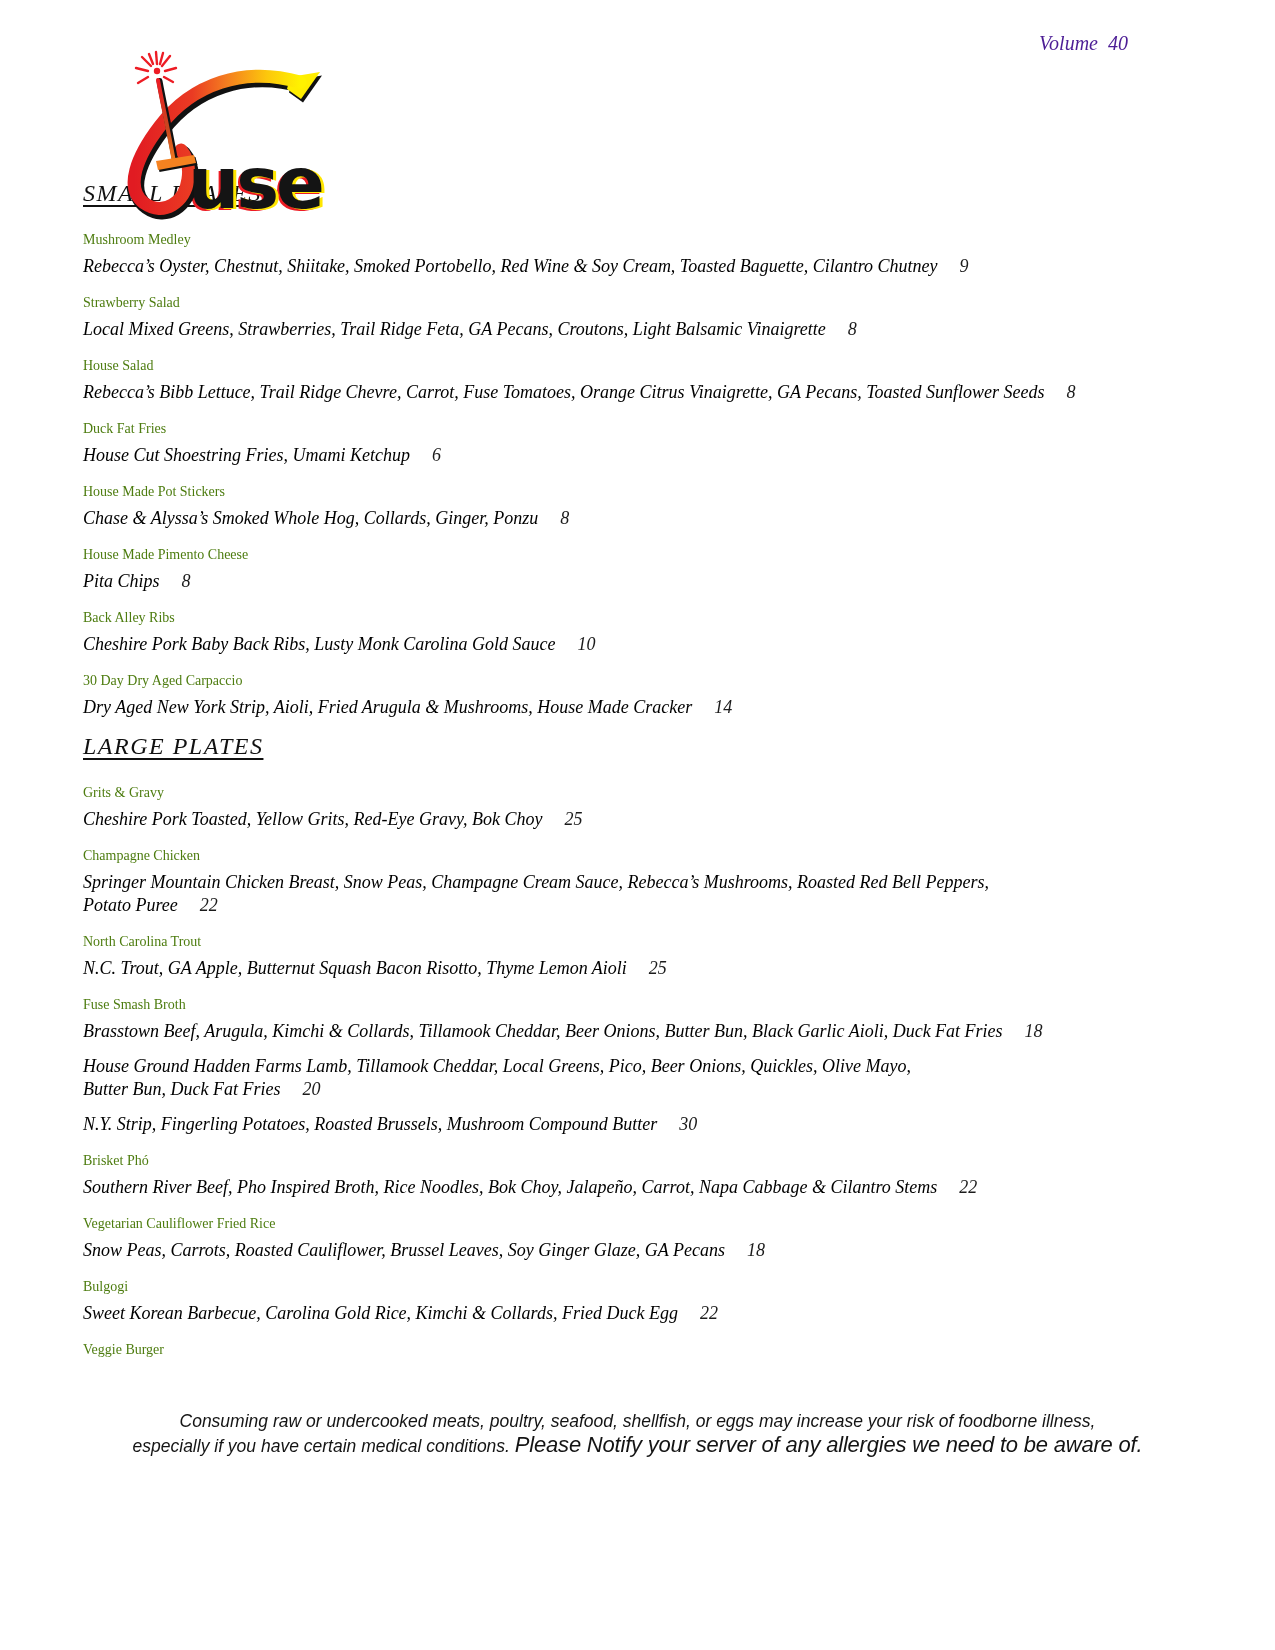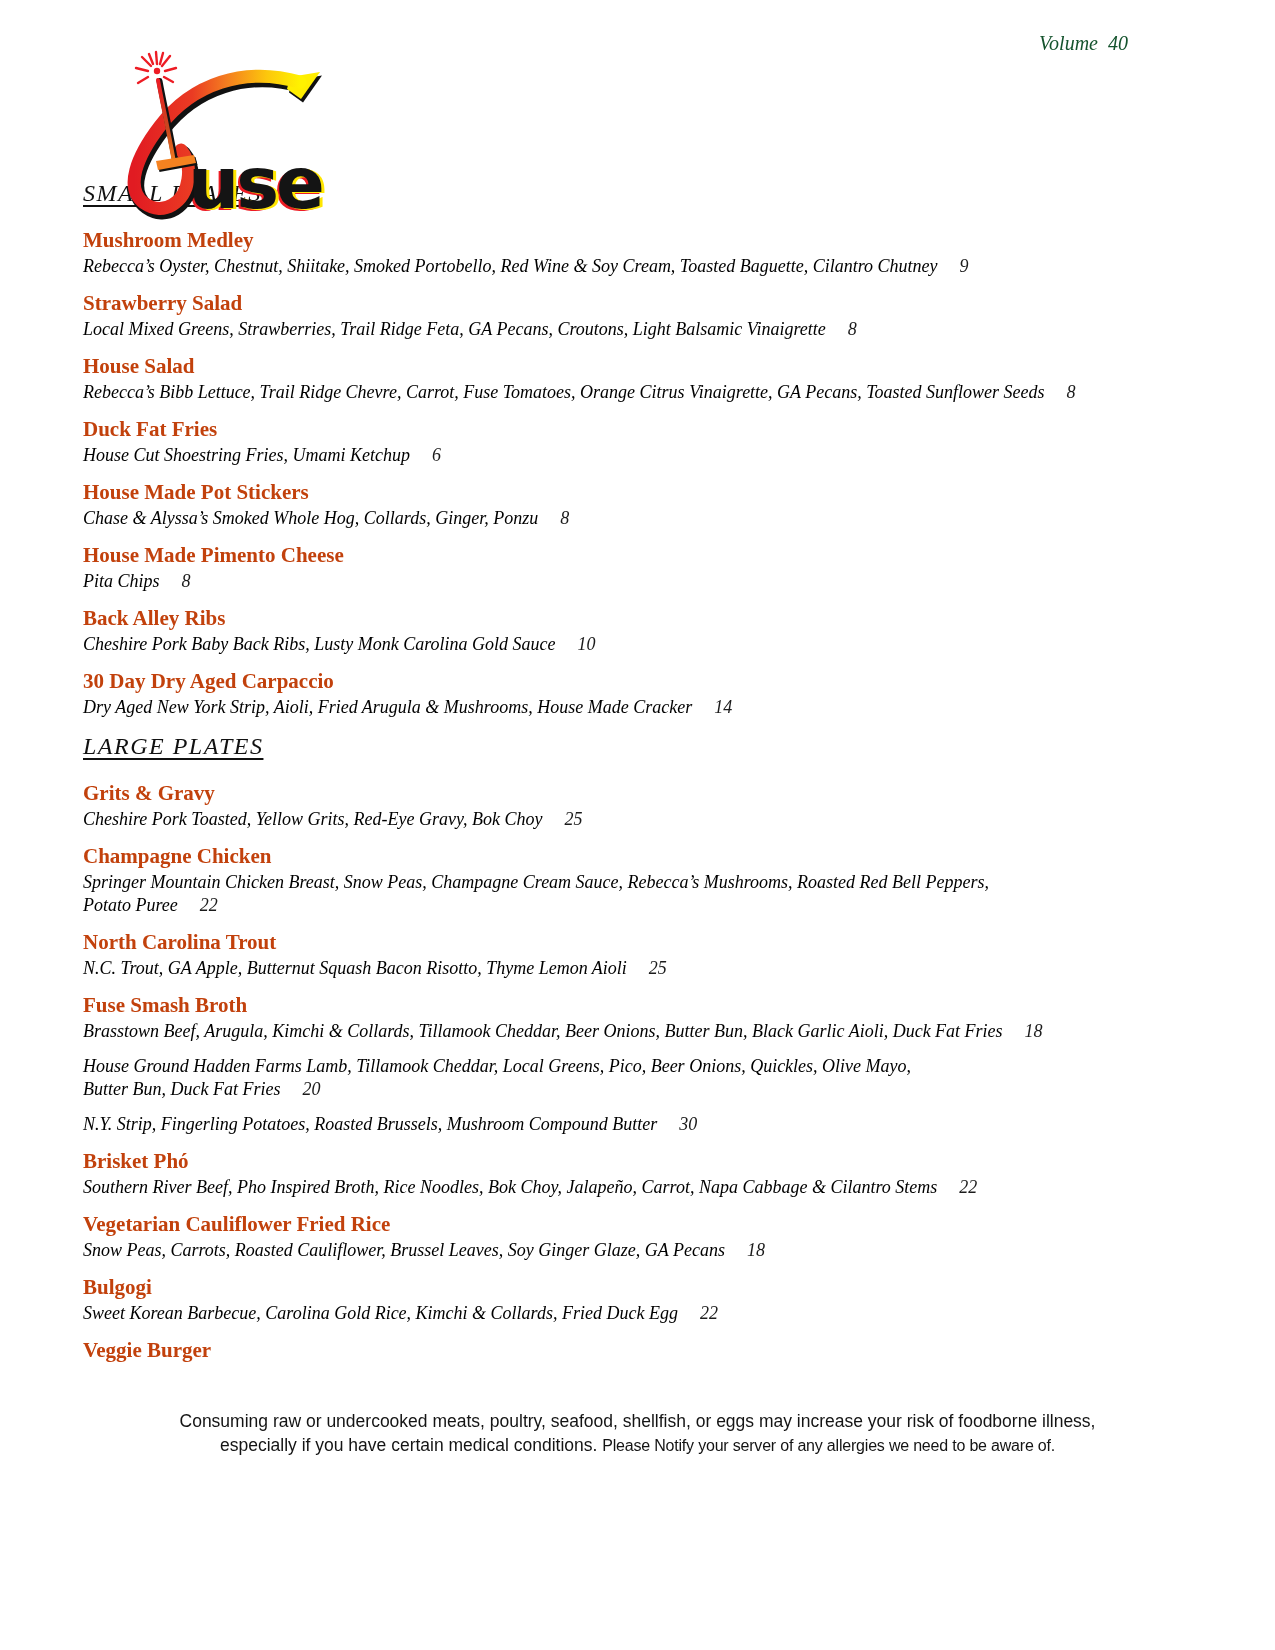--- a/index.html
+++ b/index.html
@@ -9,63 +9,63 @@
     height:1650px;
     background:#ffffff;
     font-family:"Liberation Serif", serif;
     color:#1a1a1a;
     overflow:hidden;
   }
   .header{position:relative;height:180px;}
   .logo-wrap{position:absolute;left:92px;top:40px;width:238px;height:182px;}
   .volume{
     position:absolute;right:147px;top:32px;
-    font-style:italic;font-size:20px;color:#14532d;white-space:pre;text-align:right;
+    font-style:italic;font-size:20px;color:#4c1d95;white-space:pre;text-align:right;
   }
   .content{margin-left:83px;width:1112px;}
   .section-heading{
     font-size:24px;
     font-style:italic;
     font-weight:normal;
     letter-spacing:1.5px;
     margin:0 0 20px 0;
     text-decoration:underline;
     text-underline-offset:4px;
     color:#111;
   }
   .menu-section + .menu-section .section-heading{margin-top:14px;}
   .menu-item{margin-bottom:12px;}
   .item-name{
-    font-size:21px;
+    font-size:14px;
     line-height:26px;
-    color:#c2410c;
+    color:#4d7c0f;
     margin-bottom:2px;
-    font-weight:bold;
   }
   .item-desc-row{font-size:18px;line-height:23px;}
   .item-desc{
     font-style:italic;
     white-space:pre-line;
     color:#000000;
   }
   .item-price{
     font-style:italic;
     margin-left:22px;
     color:#1b1b1b;
   }
   .footer{
     margin-top:46px;
     text-align:center;
     font-family:"Liberation Sans", sans-serif;
+    font-style:italic;
     font-size:17.5px;
     line-height:24px;
     color:#141414;
   }
   .footer .alt{
-    font-size:16px;
+    font-size:22px;
     letter-spacing:-0.2px;
   }
 </style>
 </head>
 <body>
 
 <div class="page">
 
   <div class="header">
     <div class="logo-wrap">

